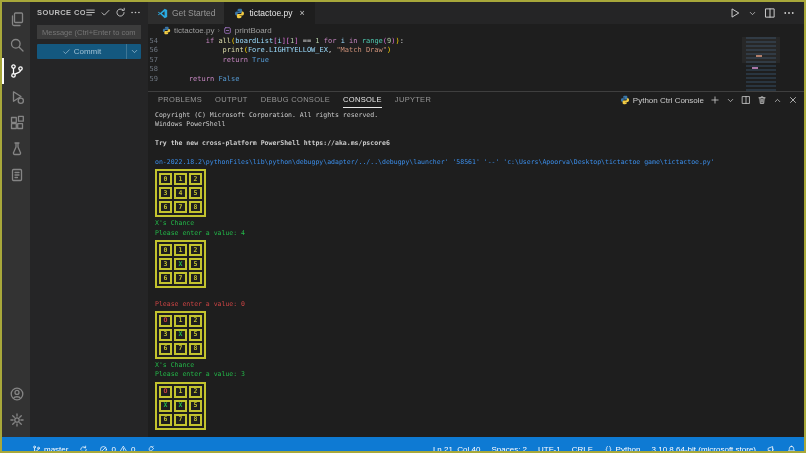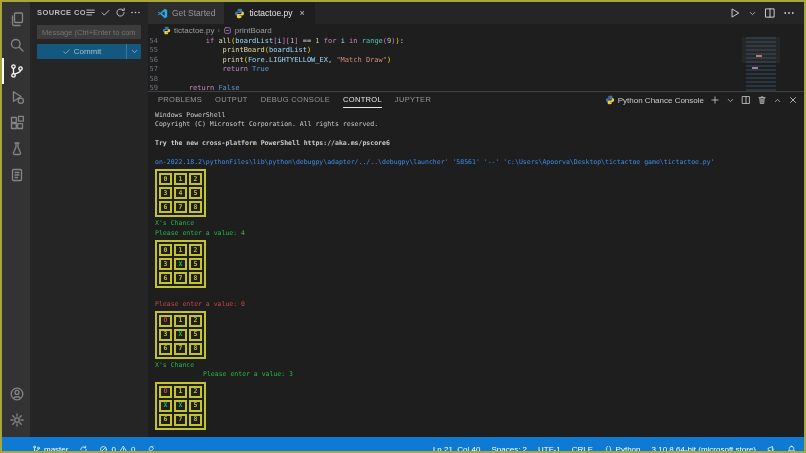--- a/index.html
+++ b/index.html
@@ -281,24 +281,20 @@
         <span>printBoard</span>
       </div>
 
       <div class="code">
         <div id="editor-lines">
             <div class="code-line">
               <span class="ln">54</span>
               <span class="ct"><span style="color: rgb(212, 212, 212);">        </span><span style="color: rgb(197, 134, 192);">if </span><span style="color: rgb(220, 220, 170);">all</span><span style="color: rgb(255, 215, 0);">(</span><span style="color: rgb(156, 220, 254);">boardList</span><span style="color: rgb(218, 112, 214);">[</span><span style="color: rgb(156, 220, 254);">i</span><span style="color: rgb(218, 112, 214);">][</span><span style="color: rgb(181, 206, 168);">1</span><span style="color: rgb(218, 112, 214);">]</span><span style="color: rgb(212, 212, 212);"> == </span><span style="color: rgb(181, 206, 168);">1</span><span style="color: rgb(212, 212, 212);"> </span><span style="color: rgb(197, 134, 192);">for</span><span style="color: rgb(212, 212, 212);"> </span><span style="color: rgb(156, 220, 254);">i</span><span style="color: rgb(212, 212, 212);"> </span><span style="color: rgb(197, 134, 192);">in</span><span style="color: rgb(212, 212, 212);"> </span><span style="color: rgb(78, 201, 176);">range</span><span style="color: rgb(218, 112, 214);">(</span><span style="color: rgb(181, 206, 168);">9</span><span style="color: rgb(218, 112, 214);">)</span><span style="color: rgb(255, 215, 0);">)</span><span style="color: rgb(212, 212, 212);">:</span></span>
             </div>
             <div class="code-line">
-              <span class="ln">55</span>
-              <span class="ct"><span style="color: rgb(212, 212, 212);">            </span><span style="color: rgb(220, 220, 170);">printBoard</span><span style="color: rgb(255, 215, 0);">(</span><span style="color: rgb(156, 220, 254);">boardList</span><span style="color: rgb(255, 215, 0);">)</span></span>
-            </div>
-            <div class="code-line">
               <span class="ln">56</span>
               <span class="ct"><span style="color: rgb(212, 212, 212);">            </span><span style="color: rgb(220, 220, 170);">print</span><span style="color: rgb(255, 215, 0);">(</span><span style="color: rgb(156, 220, 254);">Fore</span><span style="color: rgb(212, 212, 212);">.</span><span style="color: rgb(156, 220, 254);">LIGHTYELLOW_EX</span><span style="color: rgb(212, 212, 212);">, </span><span style="color: rgb(206, 145, 120);">"Match Draw"</span><span style="color: rgb(255, 215, 0);">)</span></span>
             </div>
             <div class="code-line">
               <span class="ln">57</span>
               <span class="ct"><span style="color: rgb(212, 212, 212);">            </span><span style="color: rgb(197, 134, 192);">return </span><span style="color: rgb(86, 156, 214);">True</span></span>
             </div>
             <div class="code-line">
               <span class="ln">58</span>
               <span class="ct"></span>
@@ -314,32 +310,32 @@
           <div class="mm-dot" style="top:30px;left:6px;background:#C586C0;"></div>
         </div>
       </div>
 
       <div class="panel">
         <div class="panel-header">
           <div id="panel-tabs" style="display:flex;">
               <div class="ptab">PROBLEMS</div>
               <div class="ptab">OUTPUT</div>
               <div class="ptab">DEBUG CONSOLE</div>
-              <div class="ptab active">CONTROL</div>
+              <div class="ptab active">CONSOLE</div>
               <div class="ptab">JUPYTER</div>
             </div>
           <div class="panel-right">
             <div class="console-sel">
               <span class="ico" id="console-python-icon">
                   <svg width="10" height="10" viewBox="0 0 16 16" fill="none" stroke="currentColor" stroke-width="1.3" stroke-linecap="round" stroke-linejoin="round">
                     <path fill="#3B77A8" stroke="none" d="M7.9 1.2c-2 0-2.8.9-2.8 1.9v1.4h2.9v.5H3.6c-1.2 0-2.1 1-2.1 2.9 0 1.9.9 2.9 2.1 2.9h1.3V9.2c0-1.2 1-2 2.2-2h2.9c1 0 1.8-.7 1.8-1.7V3.1c0-1-.8-1.9-1.9-1.9z"></path>
                     <path fill="#F2CC44" stroke="none" d="M8.1 14.8c2 0 2.8-.9 2.8-1.9v-1.4H8v-.5h4.4c1.2 0 2.1-1 2.1-2.9 0-1.9-.9-2.9-2.1-2.9h-1.3v1.6c0 1.2-1 2-2.2 2H6c-1 0-1.8.7-1.8 1.7v2.4c0 1 .8 1.9 1.9 1.9z"></path>
                   </svg>
                 </span>
-              <span>Python Chance Console</span>
+              <span>Python Ctrl Console</span>
             </div>
             <div id="panel-actions" style="display:flex;align-items:center;gap:6px;">
                 <span class="ico">
                   <svg width="10" height="10" viewBox="0 0 16 16" fill="none" stroke="currentColor" stroke-width="1.3" stroke-linecap="round" stroke-linejoin="round">
                     <path d="M8 3v10M3 8h10"></path>
                   </svg>
                 </span>
                 <span class="ico">
                   <svg width="9" height="9" viewBox="0 0 16 16" fill="none" stroke="currentColor" stroke-width="1.3" stroke-linecap="round" stroke-linejoin="round">
                     <path d="M4 6l4 4 4-4"></path>
@@ -364,22 +360,22 @@
                 <span class="ico">
                   <svg width="10" height="10" viewBox="0 0 16 16" fill="none" stroke="currentColor" stroke-width="1.3" stroke-linecap="round" stroke-linejoin="round">
                     <path d="M4 4l8 8M12 4l-8 8"></path>
                   </svg>
                 </span>
               </div>
           </div>
         </div>
         <div class="terminal">
           <div id="terminal-lines">
+              <div class="tline" style="color: rgb(204, 204, 204);">Copyright (C) Microsoft Corporation. All rights reserved.</div>
               <div class="tline" style="color: rgb(204, 204, 204);">Windows PowerShell</div>
-              <div class="tline" style="color: rgb(204, 204, 204);">Copyright (C) Microsoft Corporation. All rights reserved.</div>
               <div class="tline">&nbsp;</div>
               <div class="tline" style="color: rgb(204, 204, 204); font-weight: bold;">Try the new cross-platform PowerShell https://aka.ms/pscore6</div>
               <div class="tline">&nbsp;</div>
               <div class="tline" style="color: rgb(59, 142, 234);">on-2022.18.2\pythonFiles\lib\python\debugpy\adapter/../..\debugpy\launcher' '58561' '--' 'c:\Users\Apoorva\Desktop\tictactoe game\tictactoe.py'</div>
               <div class="board">
                 <div class="bcell" style="color: rgb(195, 195, 46);">0</div>
                 <div class="bcell" style="color: rgb(195, 195, 46);">1</div>
                 <div class="bcell" style="color: rgb(195, 195, 46);">2</div>
                 <div class="bcell" style="color: rgb(195, 195, 46);">3</div>
                 <div class="bcell" style="color: rgb(195, 195, 46);">4</div>
@@ -408,21 +404,21 @@
                 <div class="bcell" style="color: rgb(195, 195, 46);">1</div>
                 <div class="bcell" style="color: rgb(195, 195, 46);">2</div>
                 <div class="bcell" style="color: rgb(195, 195, 46);">3</div>
                 <div class="bcell" style="color: rgb(35, 185, 73);">X</div>
                 <div class="bcell" style="color: rgb(195, 195, 46);">5</div>
                 <div class="bcell" style="color: rgb(195, 195, 46);">6</div>
                 <div class="bcell" style="color: rgb(195, 195, 46);">7</div>
                 <div class="bcell" style="color: rgb(195, 195, 46);">8</div>
               </div>
               <div class="tline" style="color: rgb(35, 185, 73);">X's Chance</div>
-              <div class="tline" style="color: rgb(35, 185, 73); margin-left: 48px;">Please enter a value: 3</div>
+              <div class="tline" style="color: rgb(35, 185, 73);">Please enter a value: 3</div>
               <div class="board">
                 <div class="bcell" style="color: rgb(205, 68, 68);">O</div>
                 <div class="bcell" style="color: rgb(195, 195, 46);">1</div>
                 <div class="bcell" style="color: rgb(195, 195, 46);">2</div>
                 <div class="bcell" style="color: rgb(35, 185, 73);">X</div>
                 <div class="bcell" style="color: rgb(35, 185, 73);">X</div>
                 <div class="bcell" style="color: rgb(195, 195, 46);">5</div>
                 <div class="bcell" style="color: rgb(195, 195, 46);">6</div>
                 <div class="bcell" style="color: rgb(195, 195, 46);">7</div>
                 <div class="bcell" style="color: rgb(195, 195, 46);">8</div>

